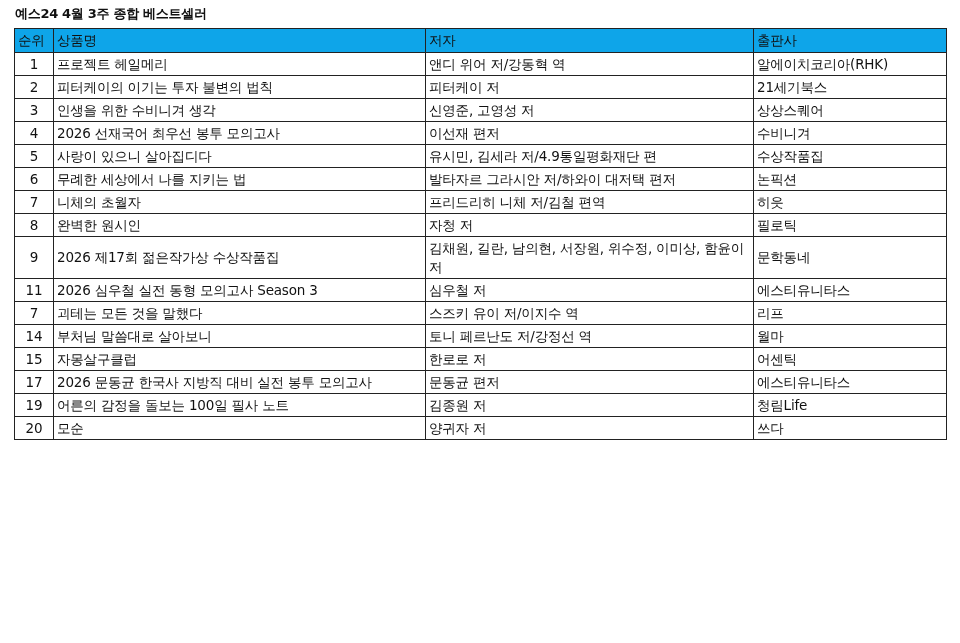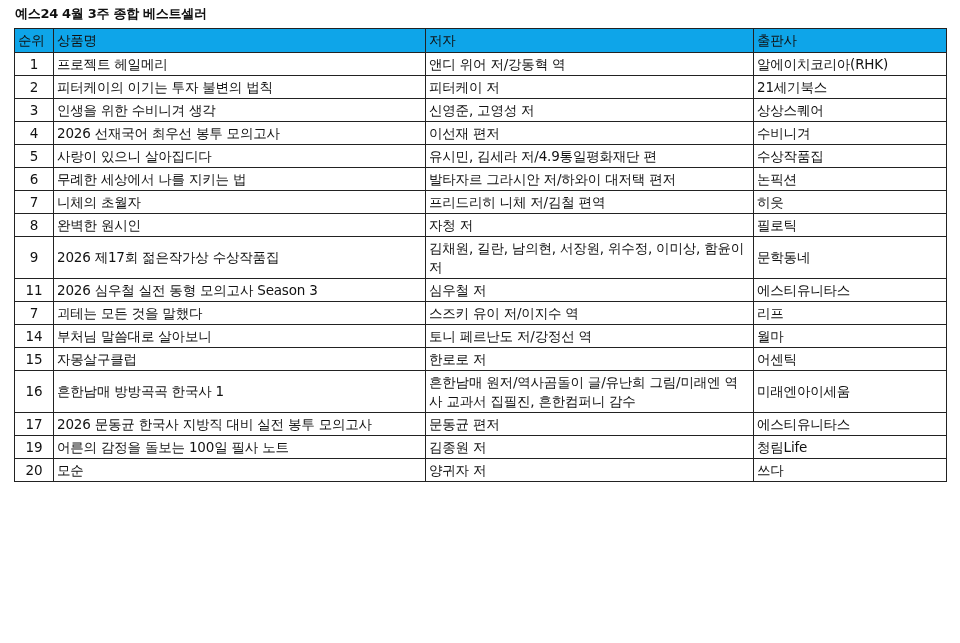--- a/index.html
+++ b/index.html
@@ -106,26 +106,20 @@
         <td class="wrap">부처님 말씀대로 살아보니</td>
         <td class="wrap">토니 페르난도 저/강정선 역</td>
         <td class="wrap">월마</td>
       </tr>
       <tr>
         <td class="rank">15</td>
         <td class="wrap">자몽살구클럽</td>
         <td class="wrap">한로로 저</td>
         <td class="wrap">어센틱</td>
       </tr>
-      <tr class="tall">
-        <td class="rank">16</td>
-        <td class="wrap">흔한남매 방방곡곡 한국사 1</td>
-        <td class="wrap">흔한남매 원저/역사곰돌이 글/유난희 그림/미래엔 역사 교과서 집필진, 흔한컴퍼니 감수</td>
-        <td class="wrap">미래엔아이세움</td>
-      </tr>
       <tr>
         <td class="rank">17</td>
         <td class="wrap">2026 문동균 한국사 지방직 대비 실전 봉투 모의고사</td>
         <td class="wrap">문동균 편저</td>
         <td class="wrap">에스티유니타스</td>
       </tr>
       <tr>
         <td class="rank">19</td>
         <td class="wrap">어른의 감정을 돌보는 100일 필사 노트</td>
         <td class="wrap">김종원 저</td>

